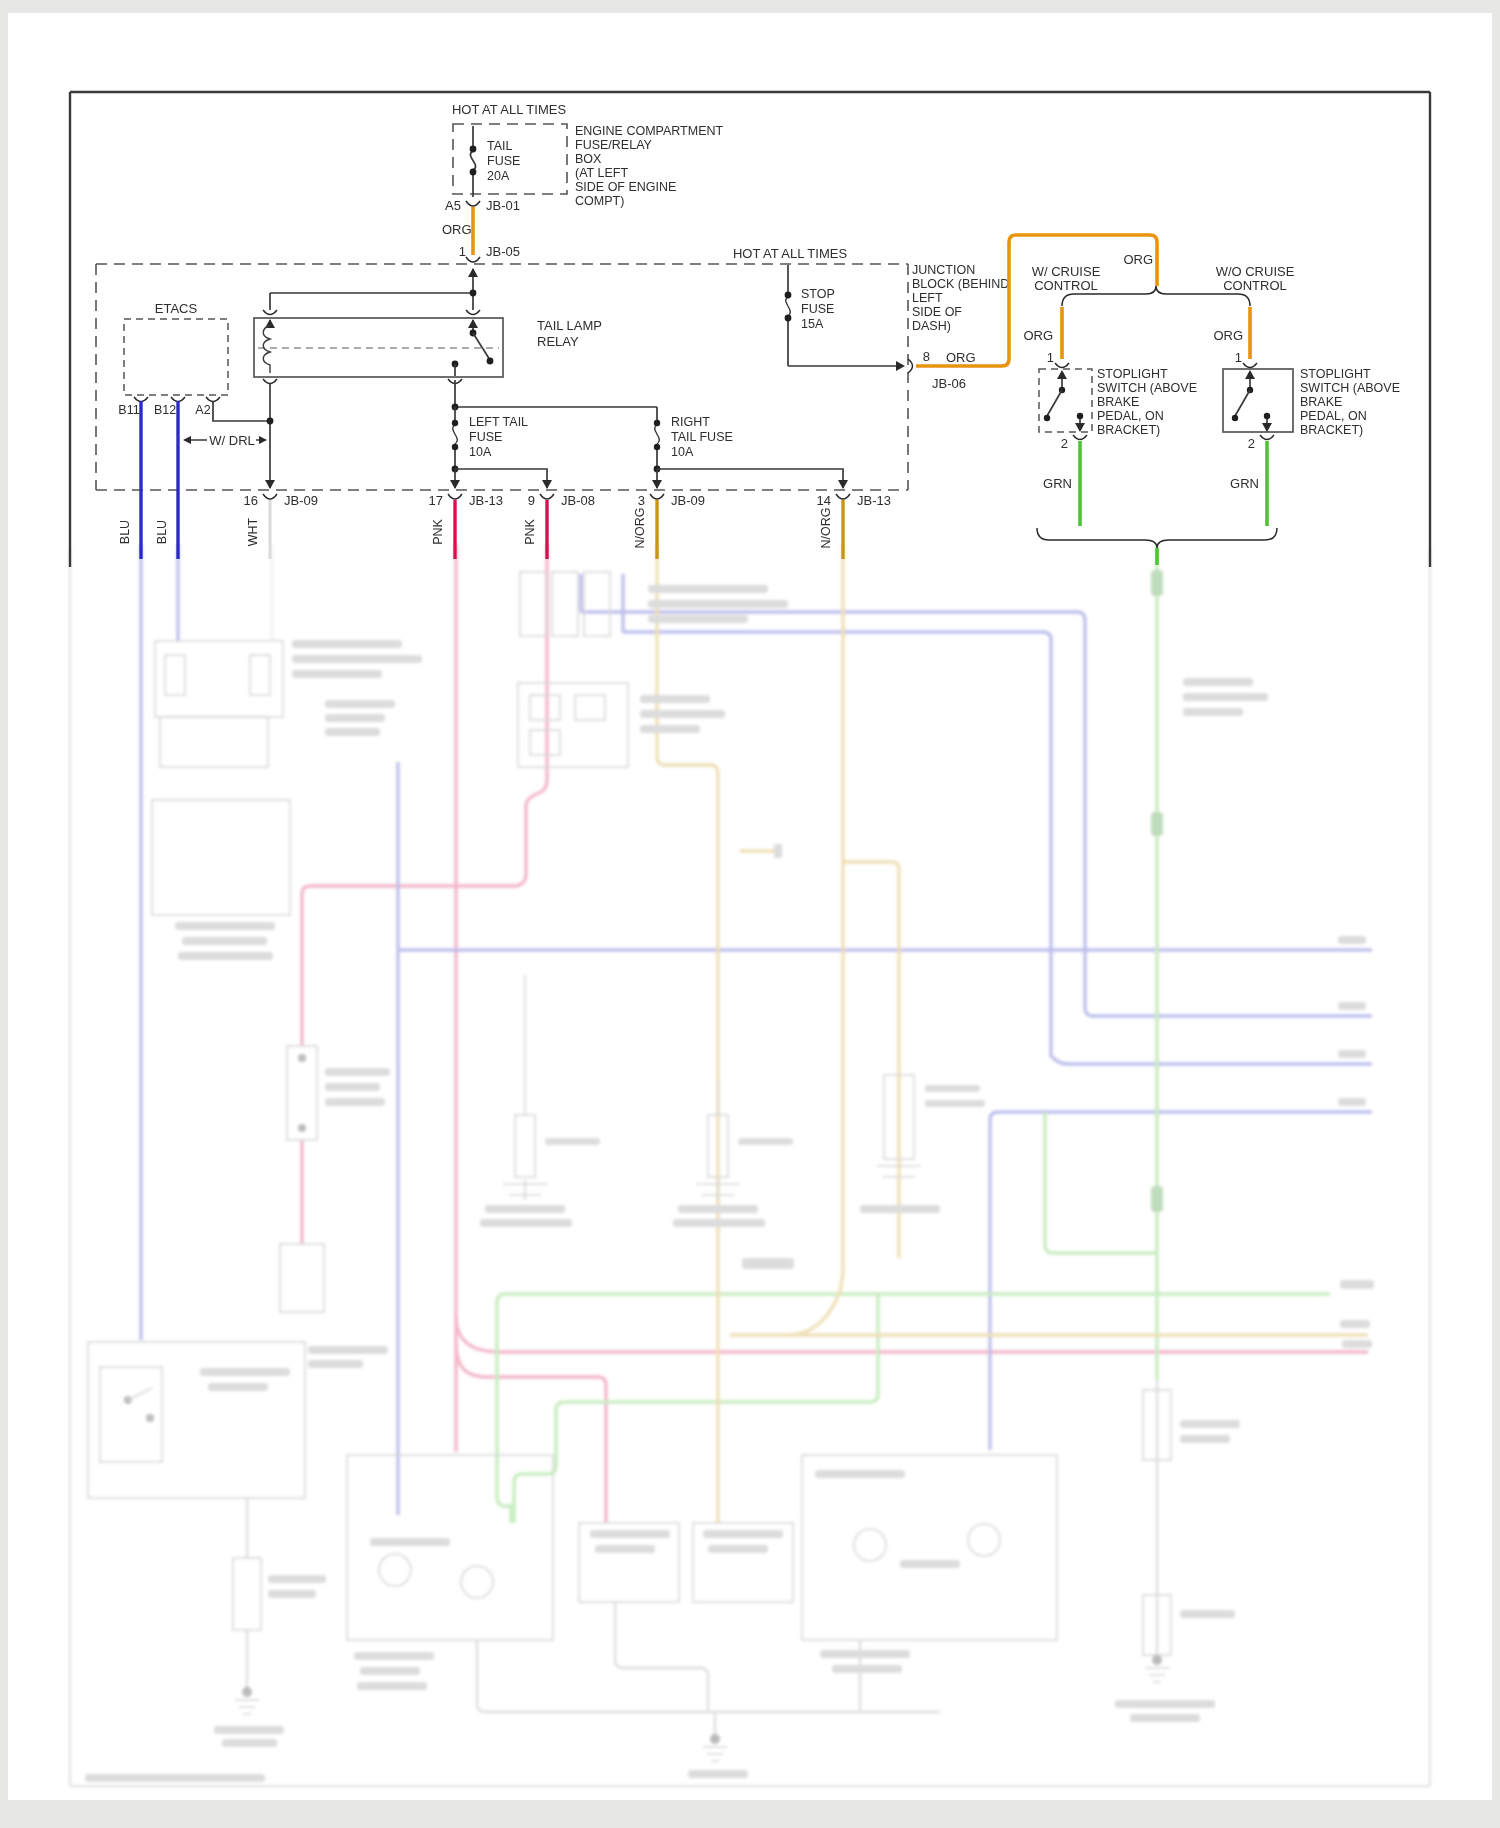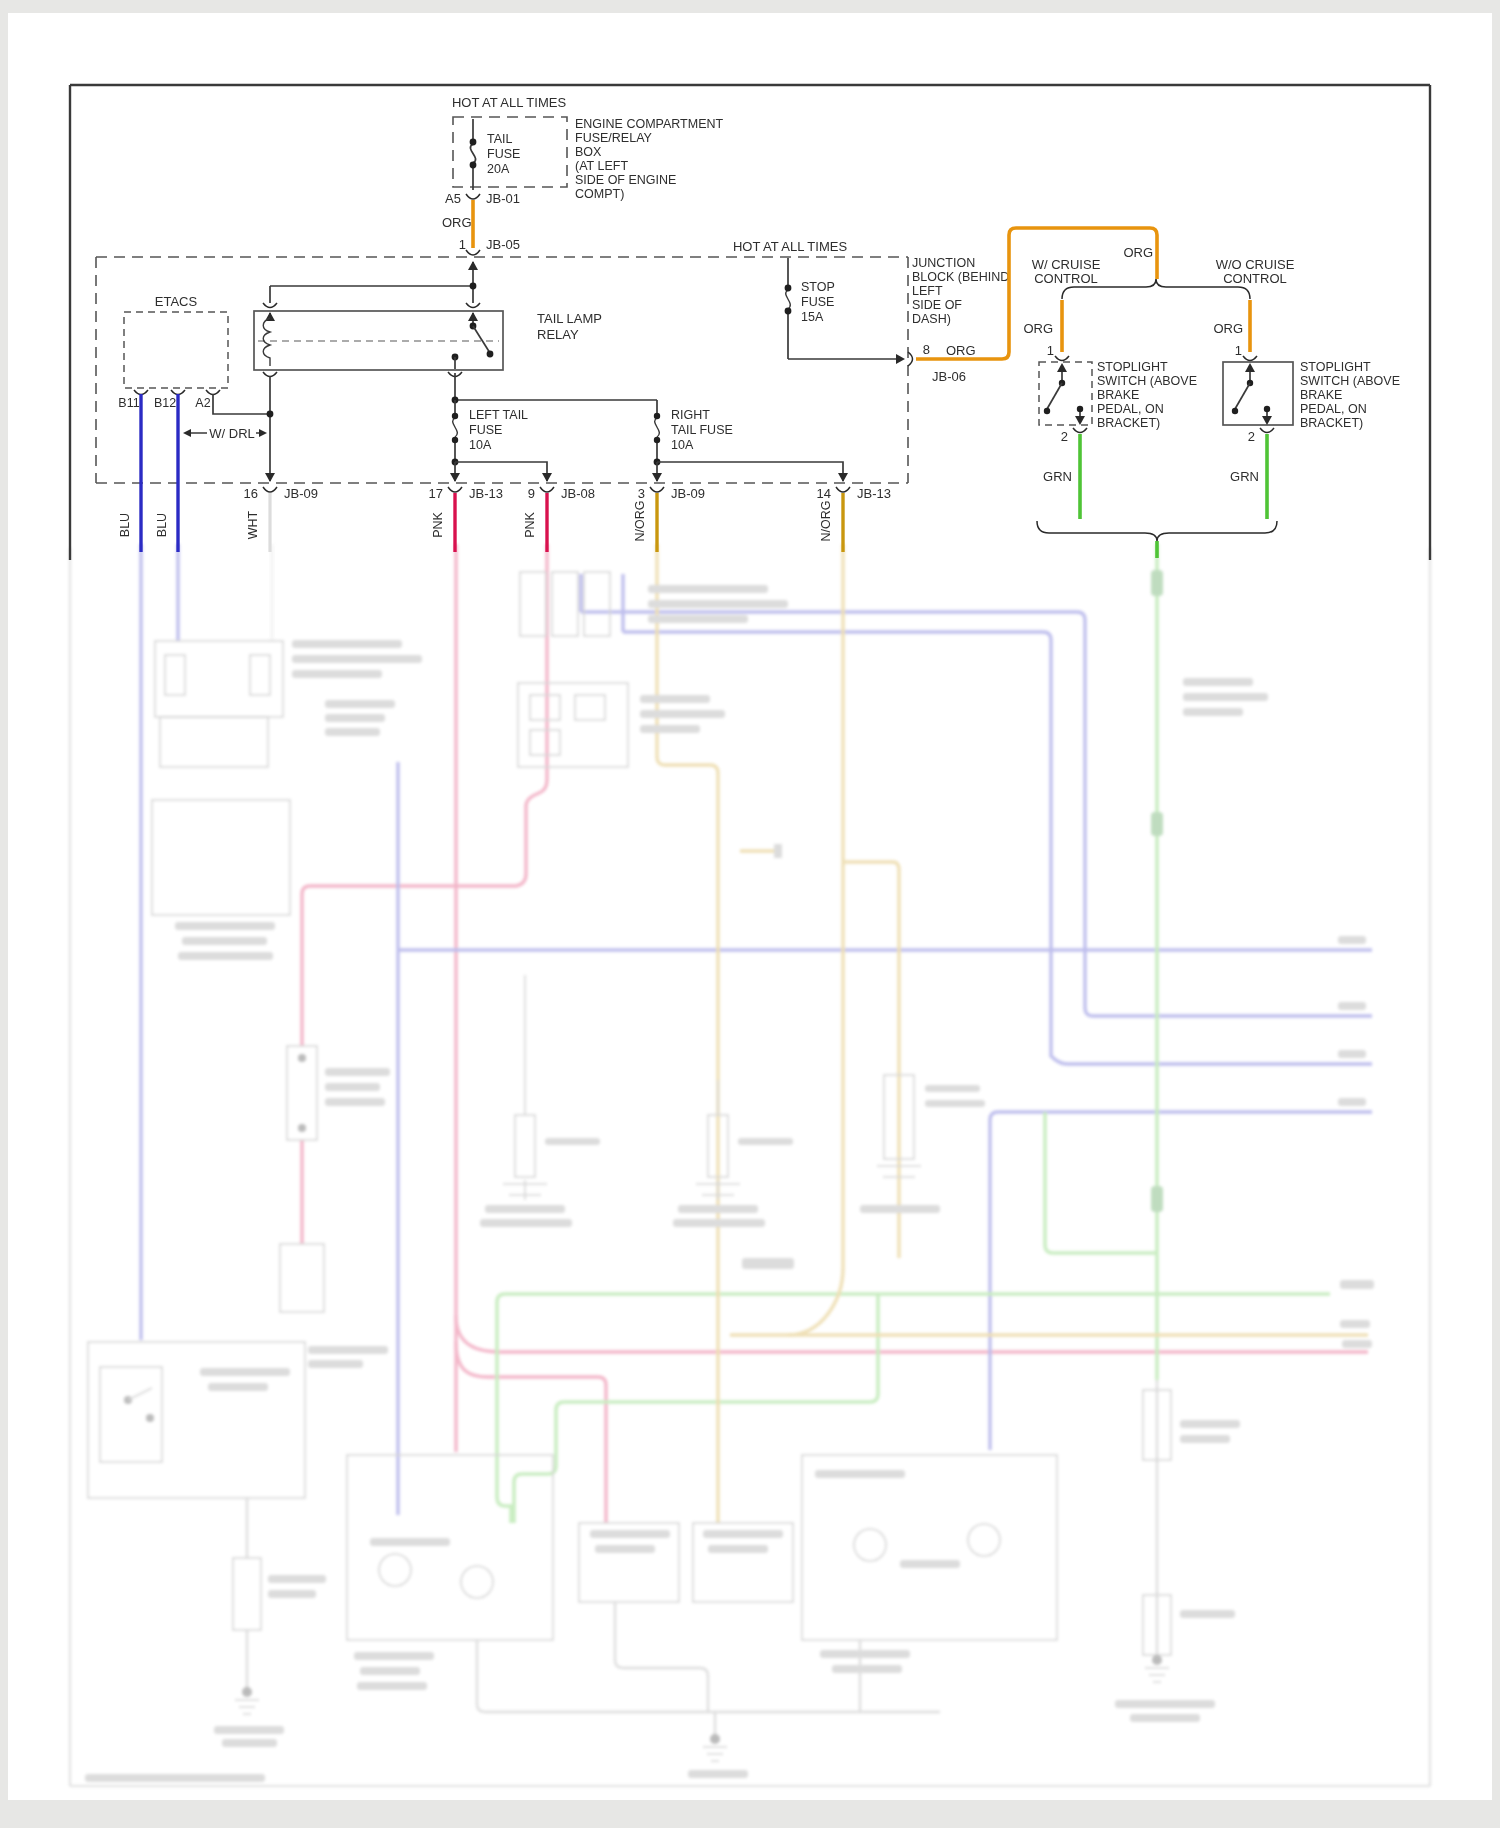--- a/index.html
+++ b/index.html
@@ -18,21 +18,21 @@
   .w-pnk{stroke:var(--pnk);stroke-width:3.4;fill:none;}
   .w-tan{stroke:var(--tan);stroke-width:3.4;fill:none;}
   .w-wht{stroke:var(--wht);stroke-width:3.2;fill:none;}
   .dot{fill:#1f1f1f;}
   .arr{fill:#2a2a2a;stroke:none;}
   .conn{stroke:#2a2a2a;stroke-width:1.5;fill:none;}
   .fgray{stroke:#7b7b7b;stroke-width:1.6;fill:none;}
   .fgray2{stroke:#8f8f8f;stroke-width:2.4;fill:none;}
   .smudge{fill:#8d8d8d;}
   .faded{position:absolute;left:0;top:0;opacity:.30;filter:blur(1.4px);}
-  .crisp{position:absolute;left:0;top:0;}
+  .crisp{position:absolute;left:0;top:7px;}
 </style>
 </head>
 <body>
 
 <div class="canvas">
 
   <div class="faded">
   <svg width="1500" height="1828" viewBox="0 0 1500 1828">
 
     <path class="fgray" d="M70,548 L70,1786 M1430,548 L1430,1786 M70,1786 L1430,1786"></path>

